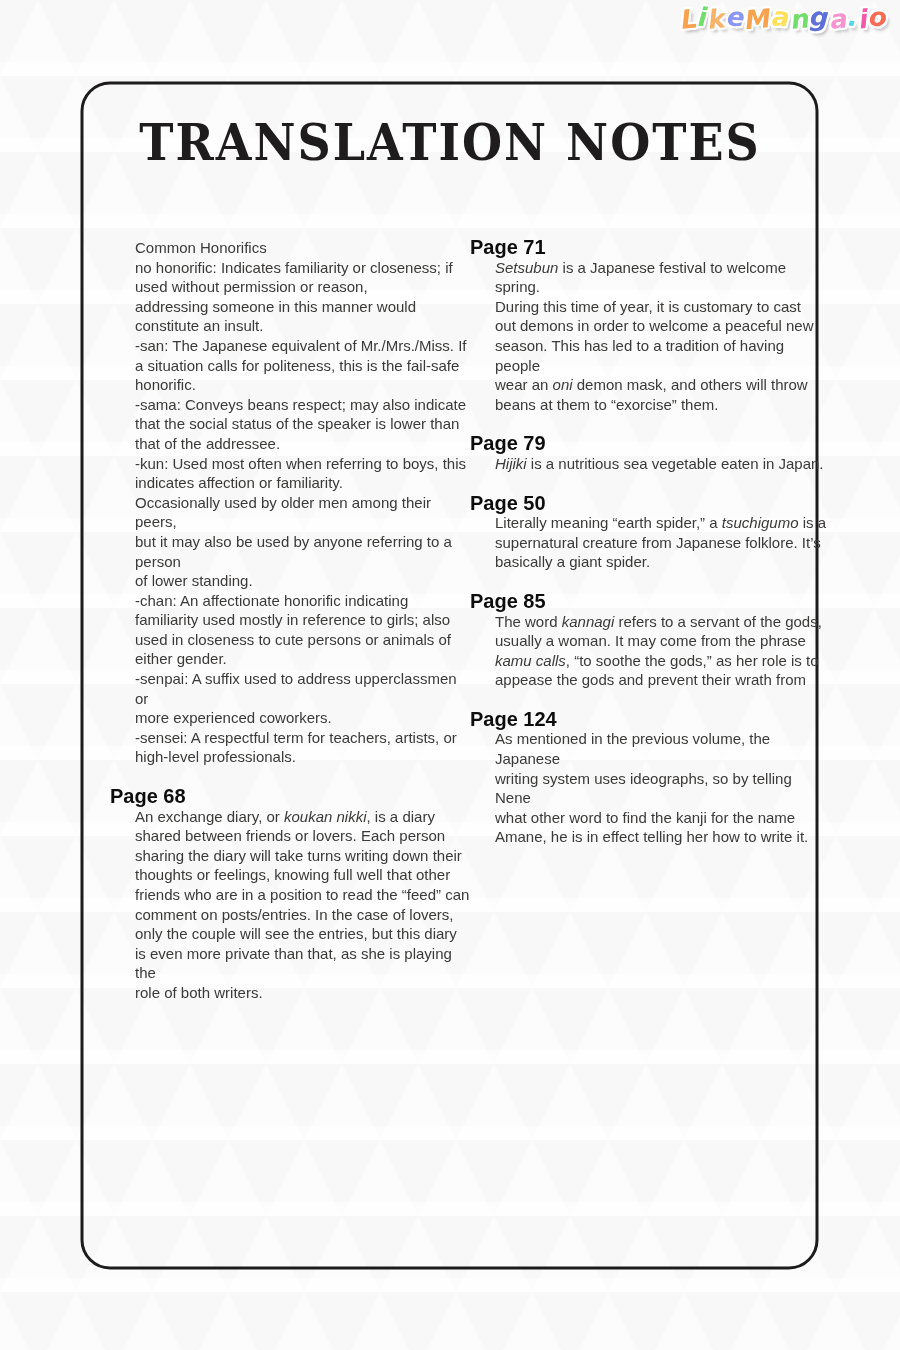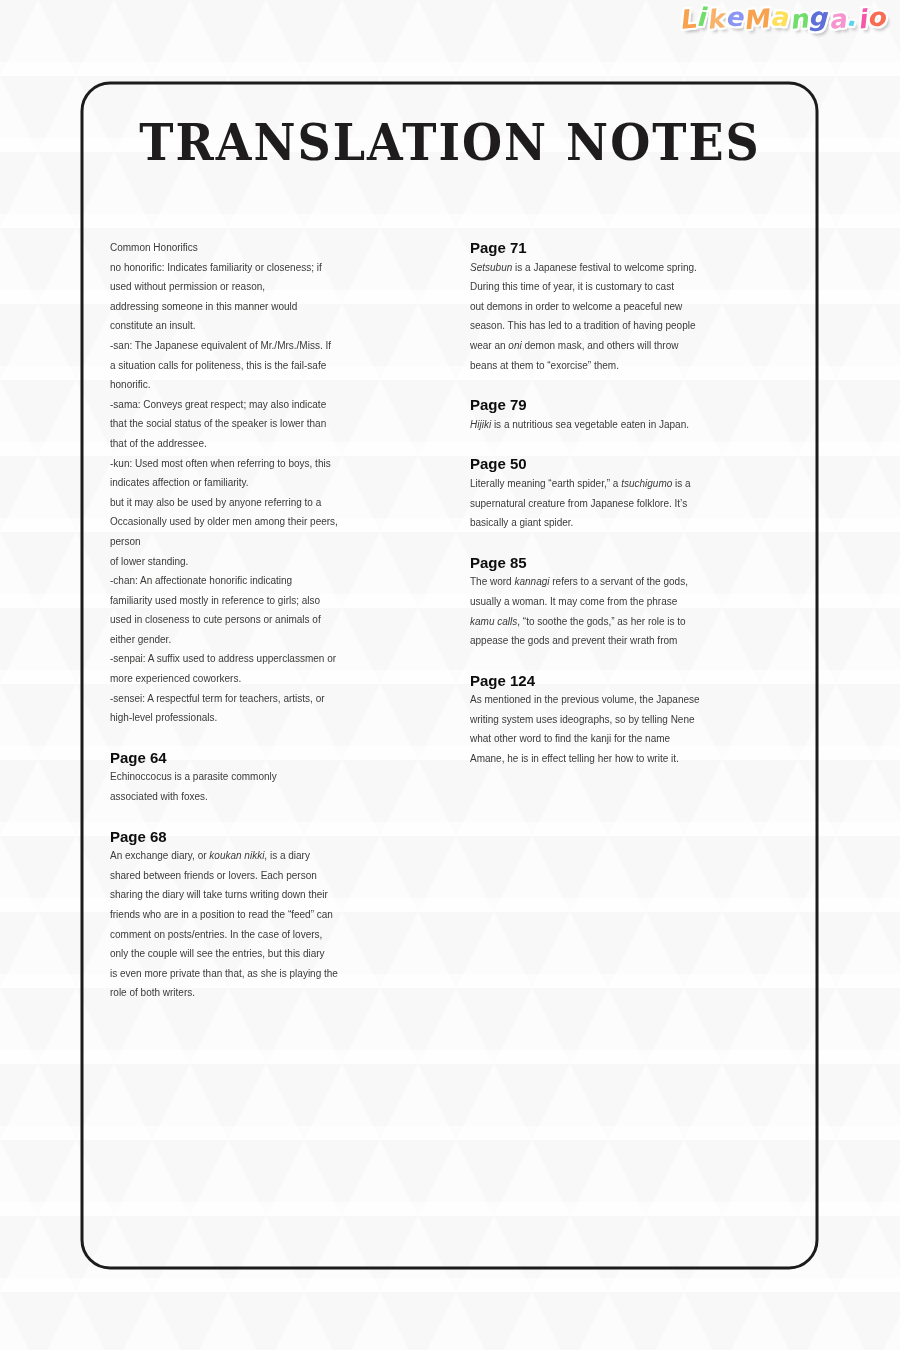--- a/index.html
+++ b/index.html
@@ -38,24 +38,24 @@
     font-family:"DejaVu Serif", serif;
     font-weight:700;font-size:46px;letter-spacing:2px;color:#1e1c1c;
     transform:scaleY(1.08);
   }
   .note-col{position:absolute;top:238px;width:360px;}
   .col-left{left:110px;}
   .col-right{left:470px;}
   .note-block{margin:0 0 20px 0;}
   .note-heading{
     font-weight:bold;color:#0d0d0d;
-    font-size:15px;line-height:19.6px;
+    font-size:20px;line-height:19.6px;
   }
   .note-line{
-    font-size:10px;line-height:19.6px;color:#3b3a39;
+    font-size:15px;line-height:19.6px;color:#3b3a39;margin-left:25px;
   }
   .note-line i{}
 </style>
 </head>
 <body>
 
 <div class="page">
 
   <svg class="frame-svg" viewBox="0 0 900 1350" xmlns="http://www.w3.org/2000/svg">
     <path d="M 110 83 H 789 A 28 28 0 0 1 817 111 V 1240 A 28 28 0 0 1 789 1268 H 110 A 28 28 0 0 1 82 1240 V 111 A 28 28 0 0 1 110 83 Z" fill="none" stroke="#1d1b1b" stroke-width="3"></path>
@@ -68,48 +68,44 @@
   <div class="note-col col-left" id="col-left">
       <div class="note-block">
         <div class="note-line">Common Honorifics</div>
         <div class="note-line">no honorific: Indicates familiarity or closeness; if</div>
         <div class="note-line">used without permission or reason,</div>
         <div class="note-line">addressing someone in this manner would</div>
         <div class="note-line">constitute an insult.</div>
         <div class="note-line">-san: The Japanese equivalent of Mr./Mrs./Miss. If</div>
         <div class="note-line">a situation calls for politeness, this is the fail-safe</div>
         <div class="note-line">honorific.</div>
-        <div class="note-line">-sama: Conveys great respect; may also indicate</div>
+        <div class="note-line">-sama: Conveys beans respect; may also indicate</div>
         <div class="note-line">that the social status of the speaker is lower than</div>
         <div class="note-line">that of the addressee.</div>
         <div class="note-line">-kun: Used most often when referring to boys, this</div>
         <div class="note-line">indicates affection or familiarity.</div>
+        <div class="note-line">Occasionally used by older men among their peers,</div>
         <div class="note-line">but it may also be used by anyone referring to a</div>
-        <div class="note-line">Occasionally used by older men among their peers,</div>
         <div class="note-line">person</div>
         <div class="note-line">of lower standing.</div>
         <div class="note-line">-chan: An affectionate honorific indicating</div>
         <div class="note-line">familiarity used mostly in reference to girls; also</div>
         <div class="note-line">used in closeness to cute persons or animals of</div>
         <div class="note-line">either gender.</div>
         <div class="note-line">-senpai: A suffix used to address upperclassmen or</div>
         <div class="note-line">more experienced coworkers.</div>
         <div class="note-line">-sensei: A respectful term for teachers, artists, or</div>
         <div class="note-line">high-level professionals.</div>
       </div>
       <div class="note-block">
-        <div class="note-heading">Page 64</div>
-        <div class="note-line">Echinoccocus is a parasite commonly</div>
-        <div class="note-line">associated with foxes.</div>
-      </div>
-      <div class="note-block">
         <div class="note-heading">Page 68</div>
         <div class="note-line">An exchange diary, or <i>koukan nikki</i>, is a diary</div>
         <div class="note-line">shared between friends or lovers. Each person</div>
         <div class="note-line">sharing the diary will take turns writing down their</div>
+        <div class="note-line">thoughts or feelings, knowing full well that other</div>
         <div class="note-line">friends who are in a position to read the “feed” can</div>
         <div class="note-line">comment on posts/entries. In the case of lovers,</div>
         <div class="note-line">only the couple will see the entries, but this diary</div>
         <div class="note-line">is even more private than that, as she is playing the</div>
         <div class="note-line">role of both writers.</div>
       </div>
     </div>
   <div class="note-col col-right" id="col-right">
       <div class="note-block">
         <div class="note-heading">Page 71</div>

